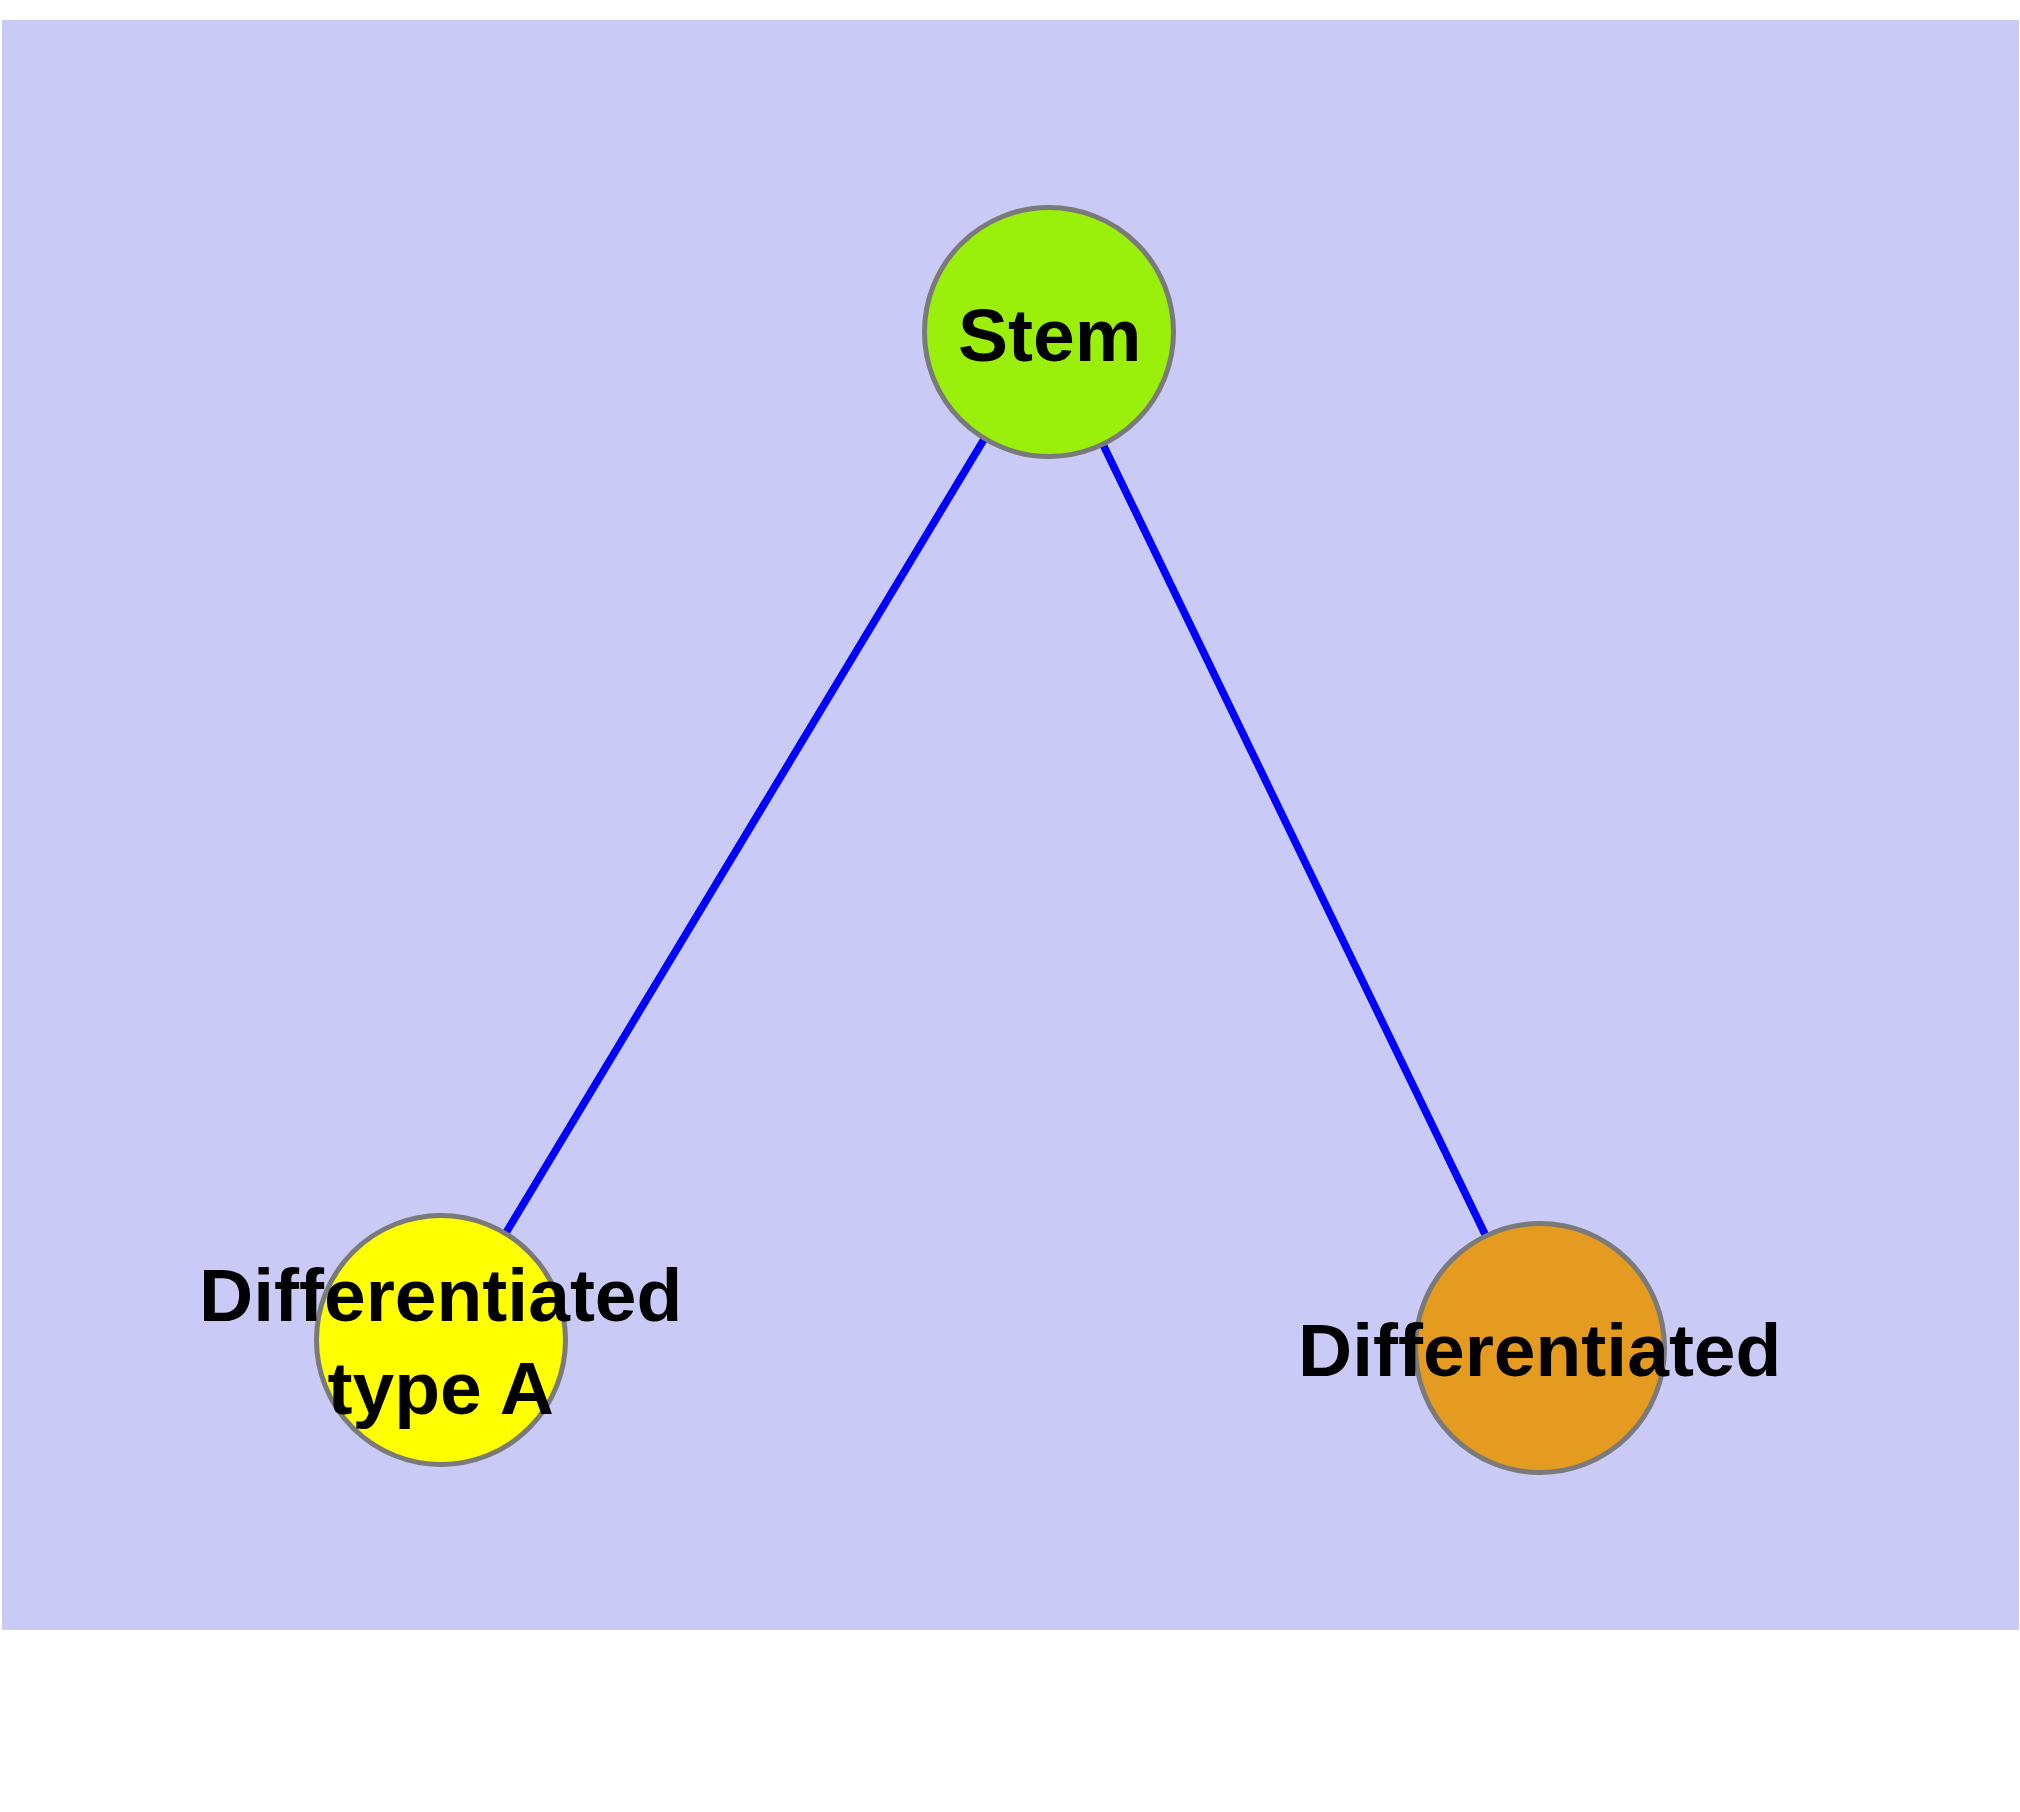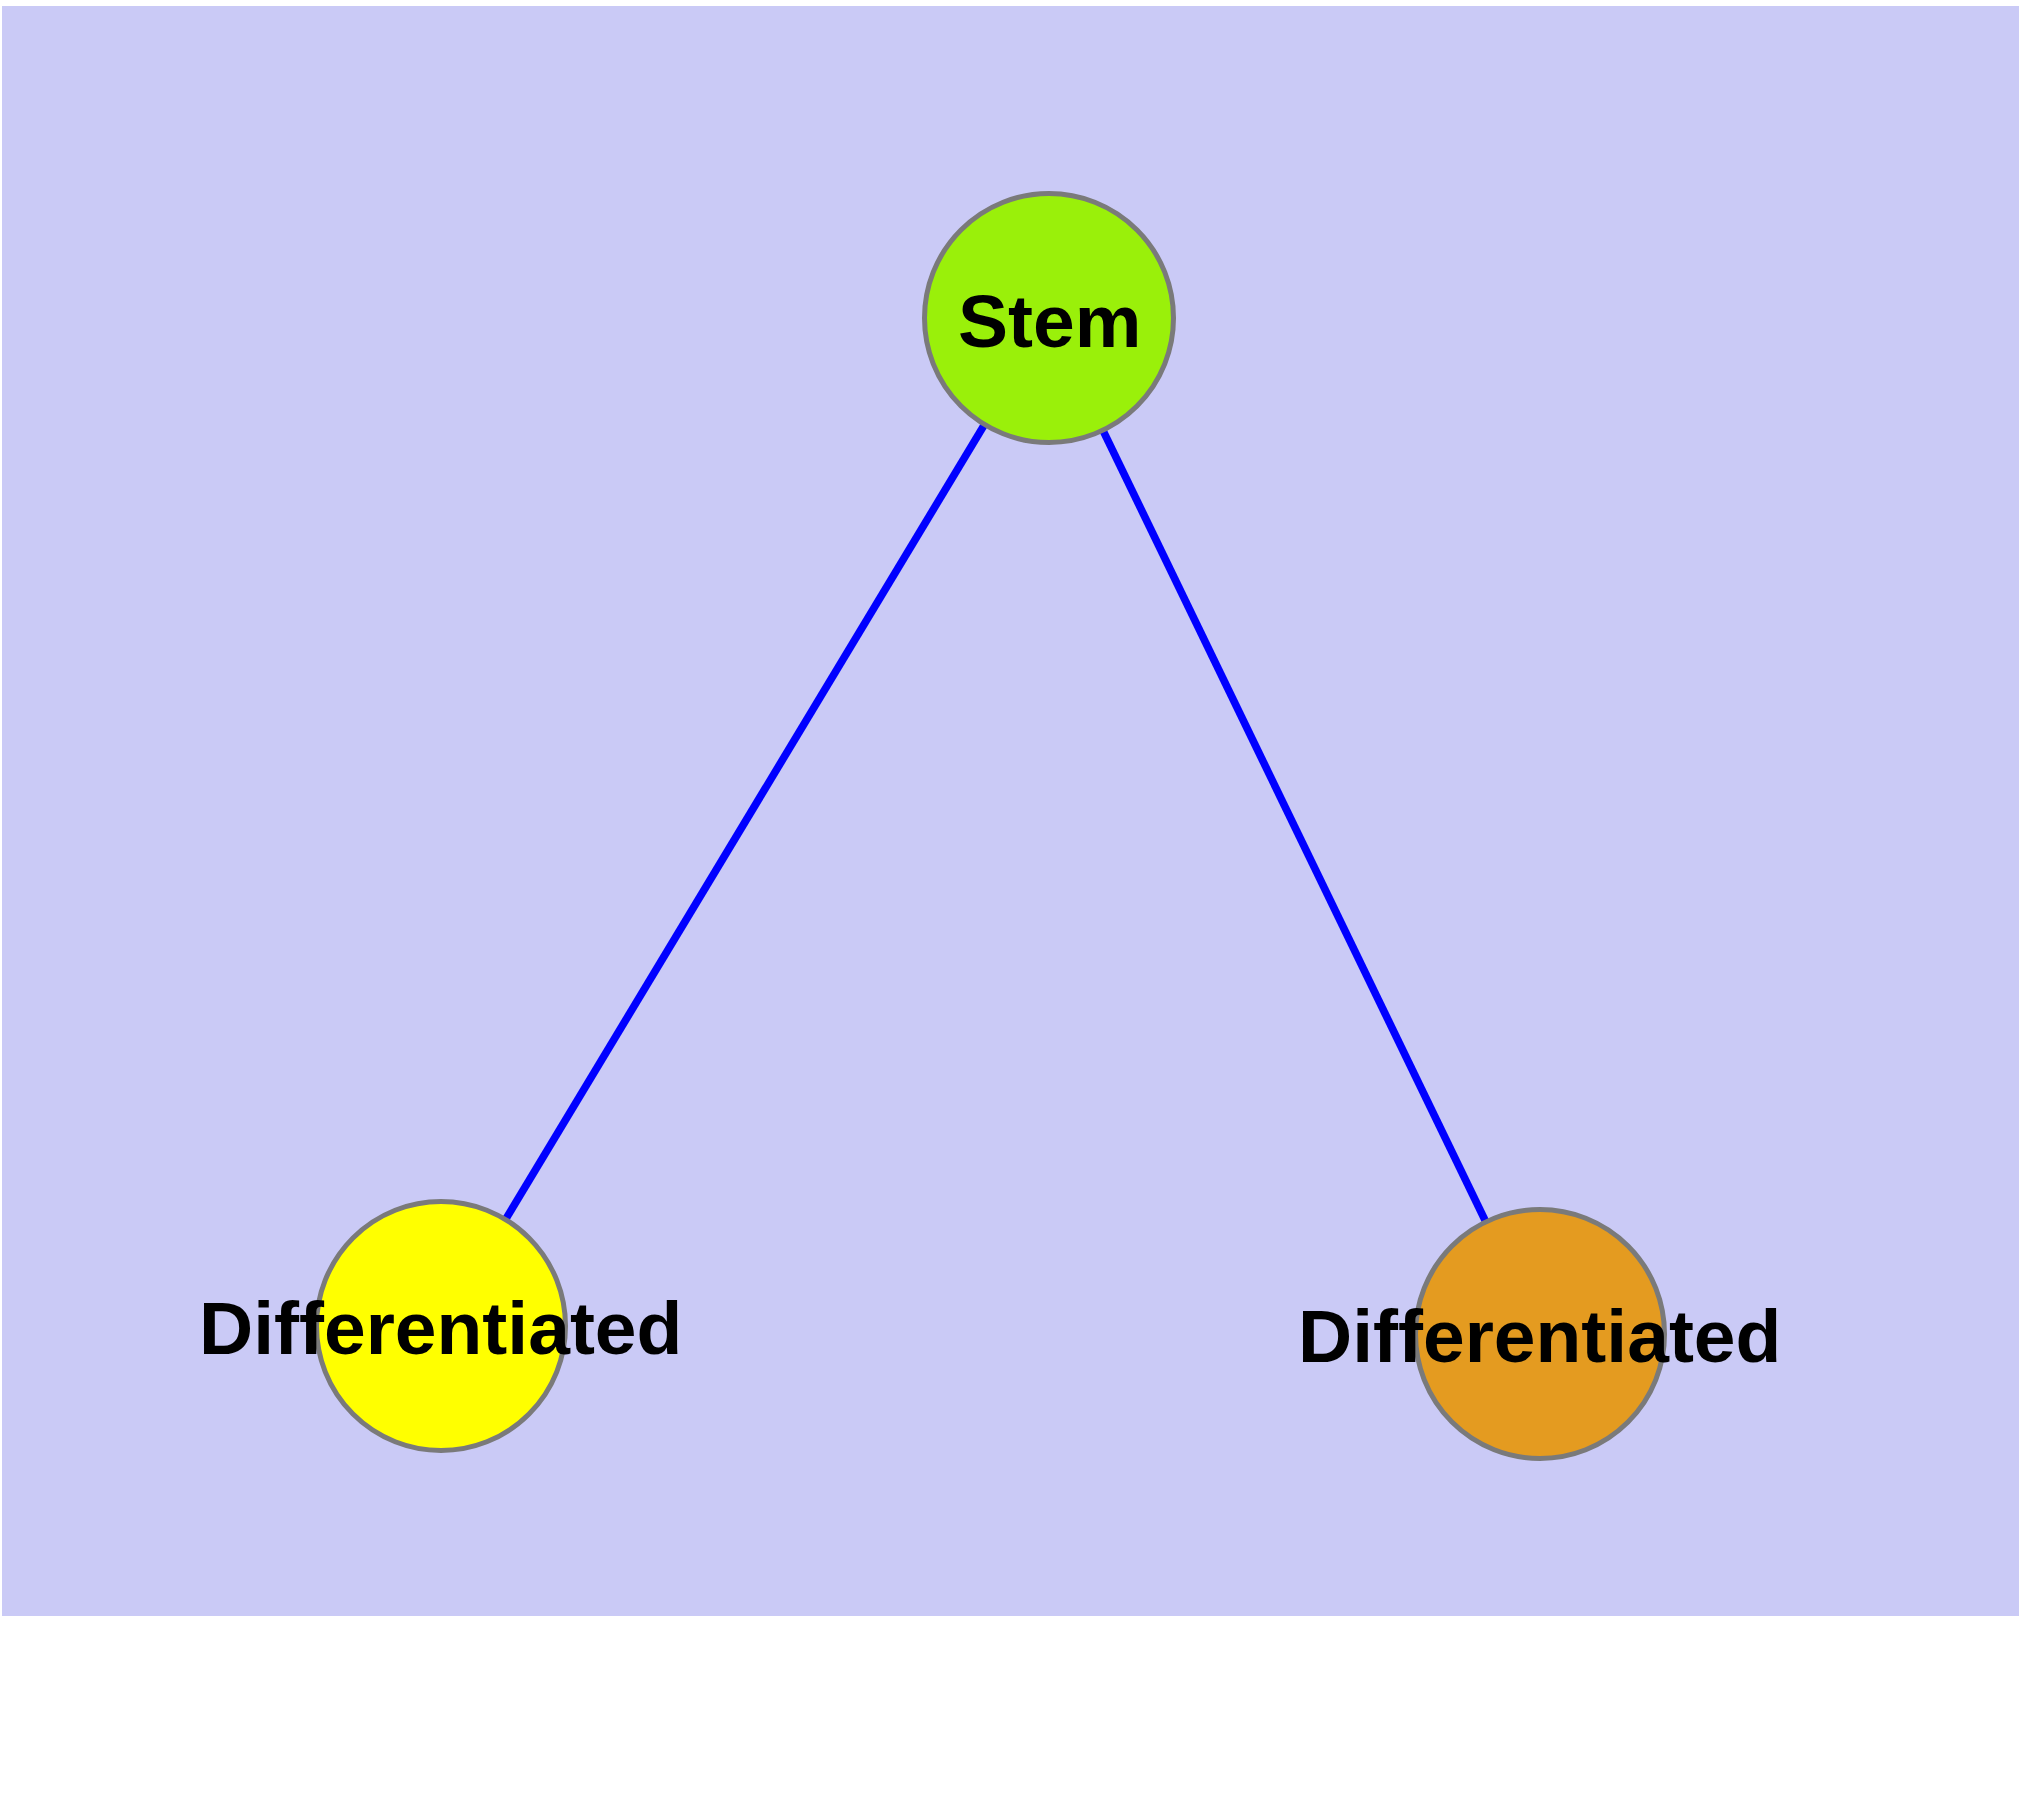--- a/index.html
+++ b/index.html
@@ -6,21 +6,21 @@
     margin: 0;
     padding: 0;
     background: #ffffff;
     width: 2021px;
     height: 1812px;
     font-family: "Liberation Sans", sans-serif;
   }
   .canvas {
     position: absolute;
     left: 1.7px;
-    top: 6px;
+    top: 20px;
     width: 2017px;
     height: 1610px;
     overflow: hidden;
   }
   svg.edges {
     position: absolute;
     left: 0;
     top: 0;
     z-index: 1;
   }
@@ -69,20 +69,21 @@
 
   <div class="node" id="node-diff-b" style="background: rgb(228, 155, 32);"></div>
 
   <div class="node-label" id="label-stem">
     <span class="label-line">Stem</span>
 
   </div>
 
   <div class="node-label" id="label-diff-a">
     <span class="label-line">Differentiated</span>
+    <span class="label-line">type A</span>
   </div>
 
   <div class="node-label" id="label-diff-b">
     <span class="label-line">Differentiated</span>
   </div>
 
 </div>
 
 
 </body></html>

